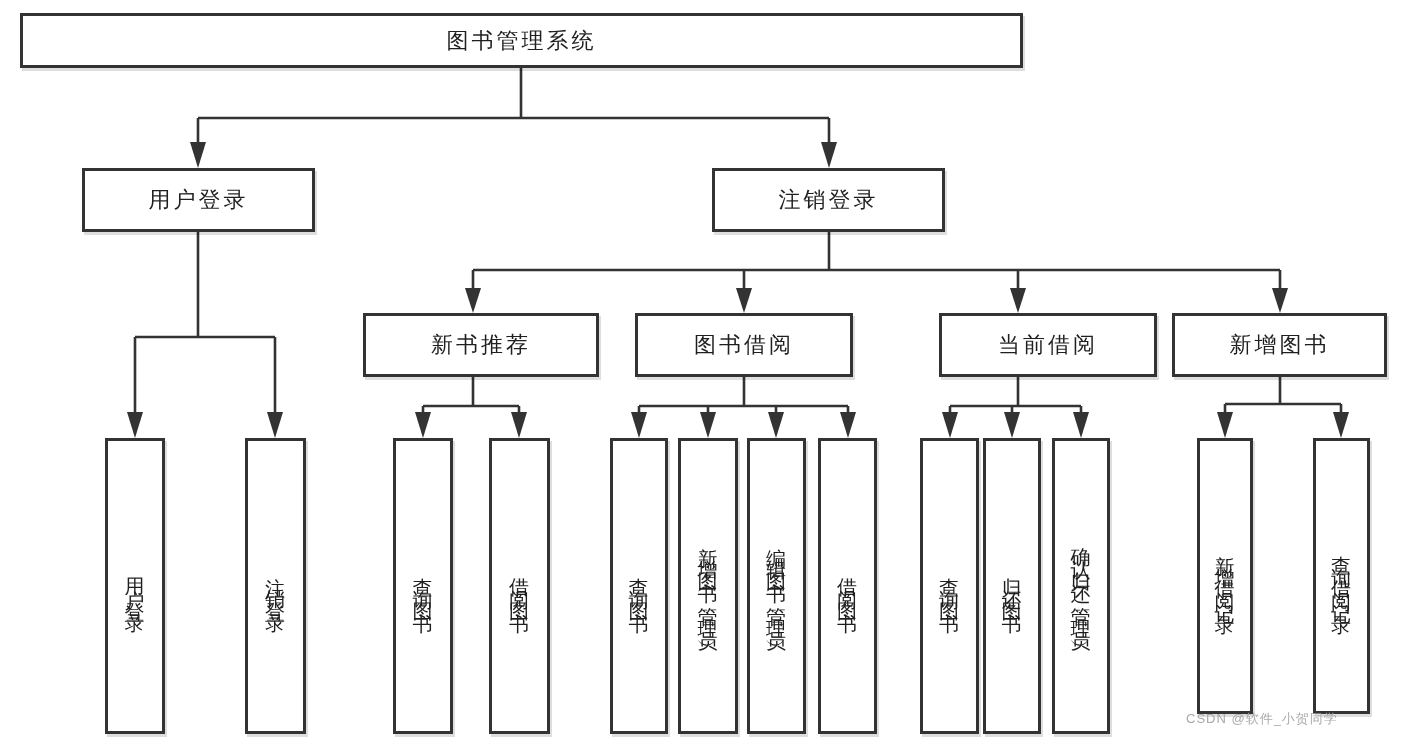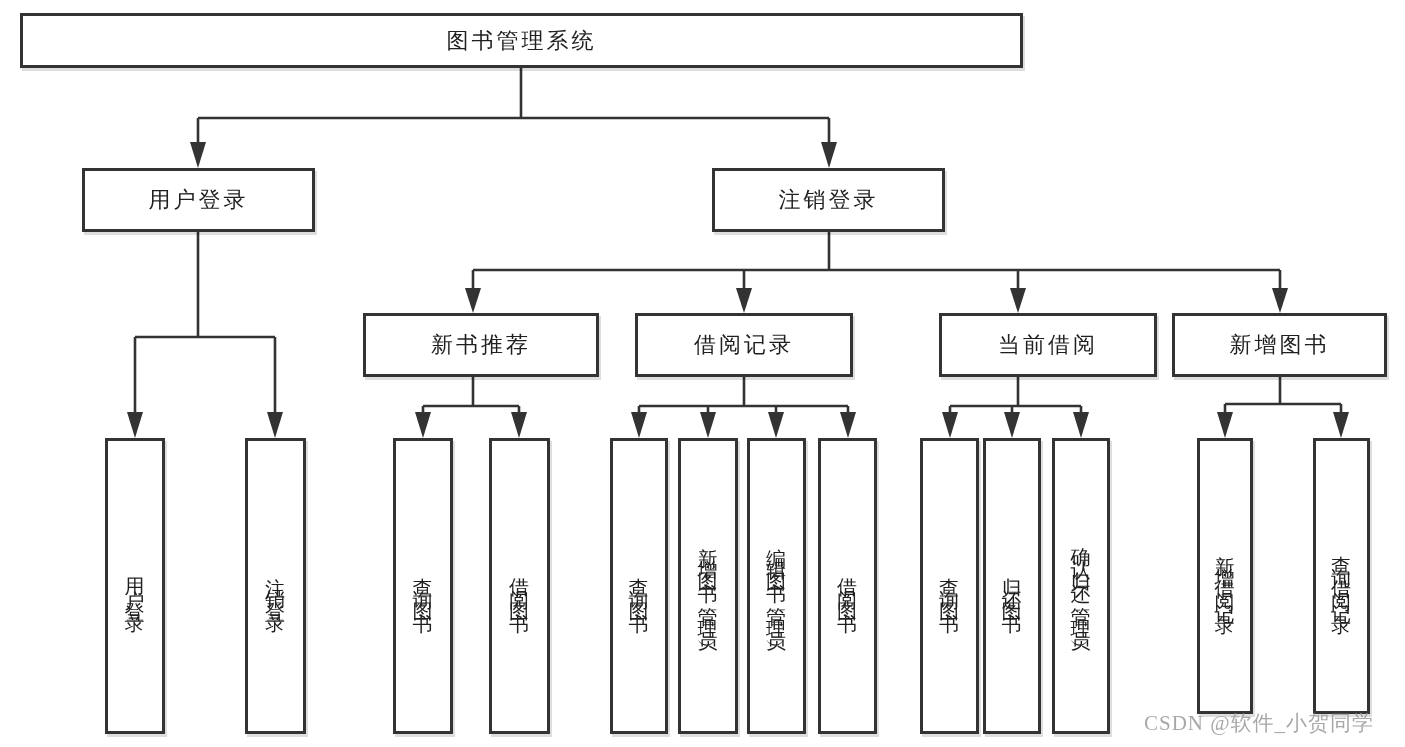--- a/index.html
+++ b/index.html
@@ -1,20 +1,20 @@
 <!DOCTYPE html>
 <html><head>
 <meta charset="utf-8">
 <style>
   html,body{margin:0;padding:0;background:#ffffff;}
   .canvas{
     position:relative;
     width:1405px;height:747px;
     background:#ffffff;
-    font-family:Liberation Serif, serif;
+    font-family:Liberation Sans, sans-serif;
     color:#1f1f1f;
     overflow:hidden;
   }
   .connector-layer{position:absolute;left:0;top:0;z-index:1;}
   .node{
     position:absolute;
     box-sizing:border-box;
     border:3px solid #333333;
     background:#ffffff;
     display:flex;align-items:center;justify-content:center;
@@ -39,22 +39,22 @@
   .leaf .vlabel{
     writing-mode:vertical-rl;
     text-orientation:mixed;
     font-size:20px;
     letter-spacing:12px;
     line-height:1;
     white-space:nowrap;
   }
   .watermark{
     position:absolute;
-    left:1144px;top:711px;
-    font-size:21px;
+    left:1186px;top:711px;
+    font-size:13px;
     color:rgba(158,158,158,0.9);
     letter-spacing:1px;
     white-space:nowrap;
     z-index:5;
     line-height:1.2;
   }
 </style>
 </head>
 <body>
 
@@ -111,21 +111,21 @@
     <span class="hlabel">用户登录</span>
   </div>
   <div class="node" style="left:712px;top:168px;width:233px;height:64px">
     <span class="hlabel">注销登录</span>
   </div>
 
   <div class="node" style="left:363px;top:313px;width:236px;height:64px">
     <span class="hlabel">新书推荐</span>
   </div>
   <div class="node" style="left:635px;top:313px;width:218px;height:64px">
-    <span class="hlabel">借阅记录</span>
+    <span class="hlabel">图书借阅</span>
   </div>
   <div class="node" style="left:939px;top:313px;width:218px;height:64px">
     <span class="hlabel">当前借阅</span>
   </div>
   <div class="node" style="left:1172px;top:313px;width:215px;height:64px">
     <span class="hlabel">新增图书</span>
   </div>
 
   <div class="leaf" style="left:105px;top:438px;width:60px;height:296px">
     <span class="vlabel">用户登录</span>

